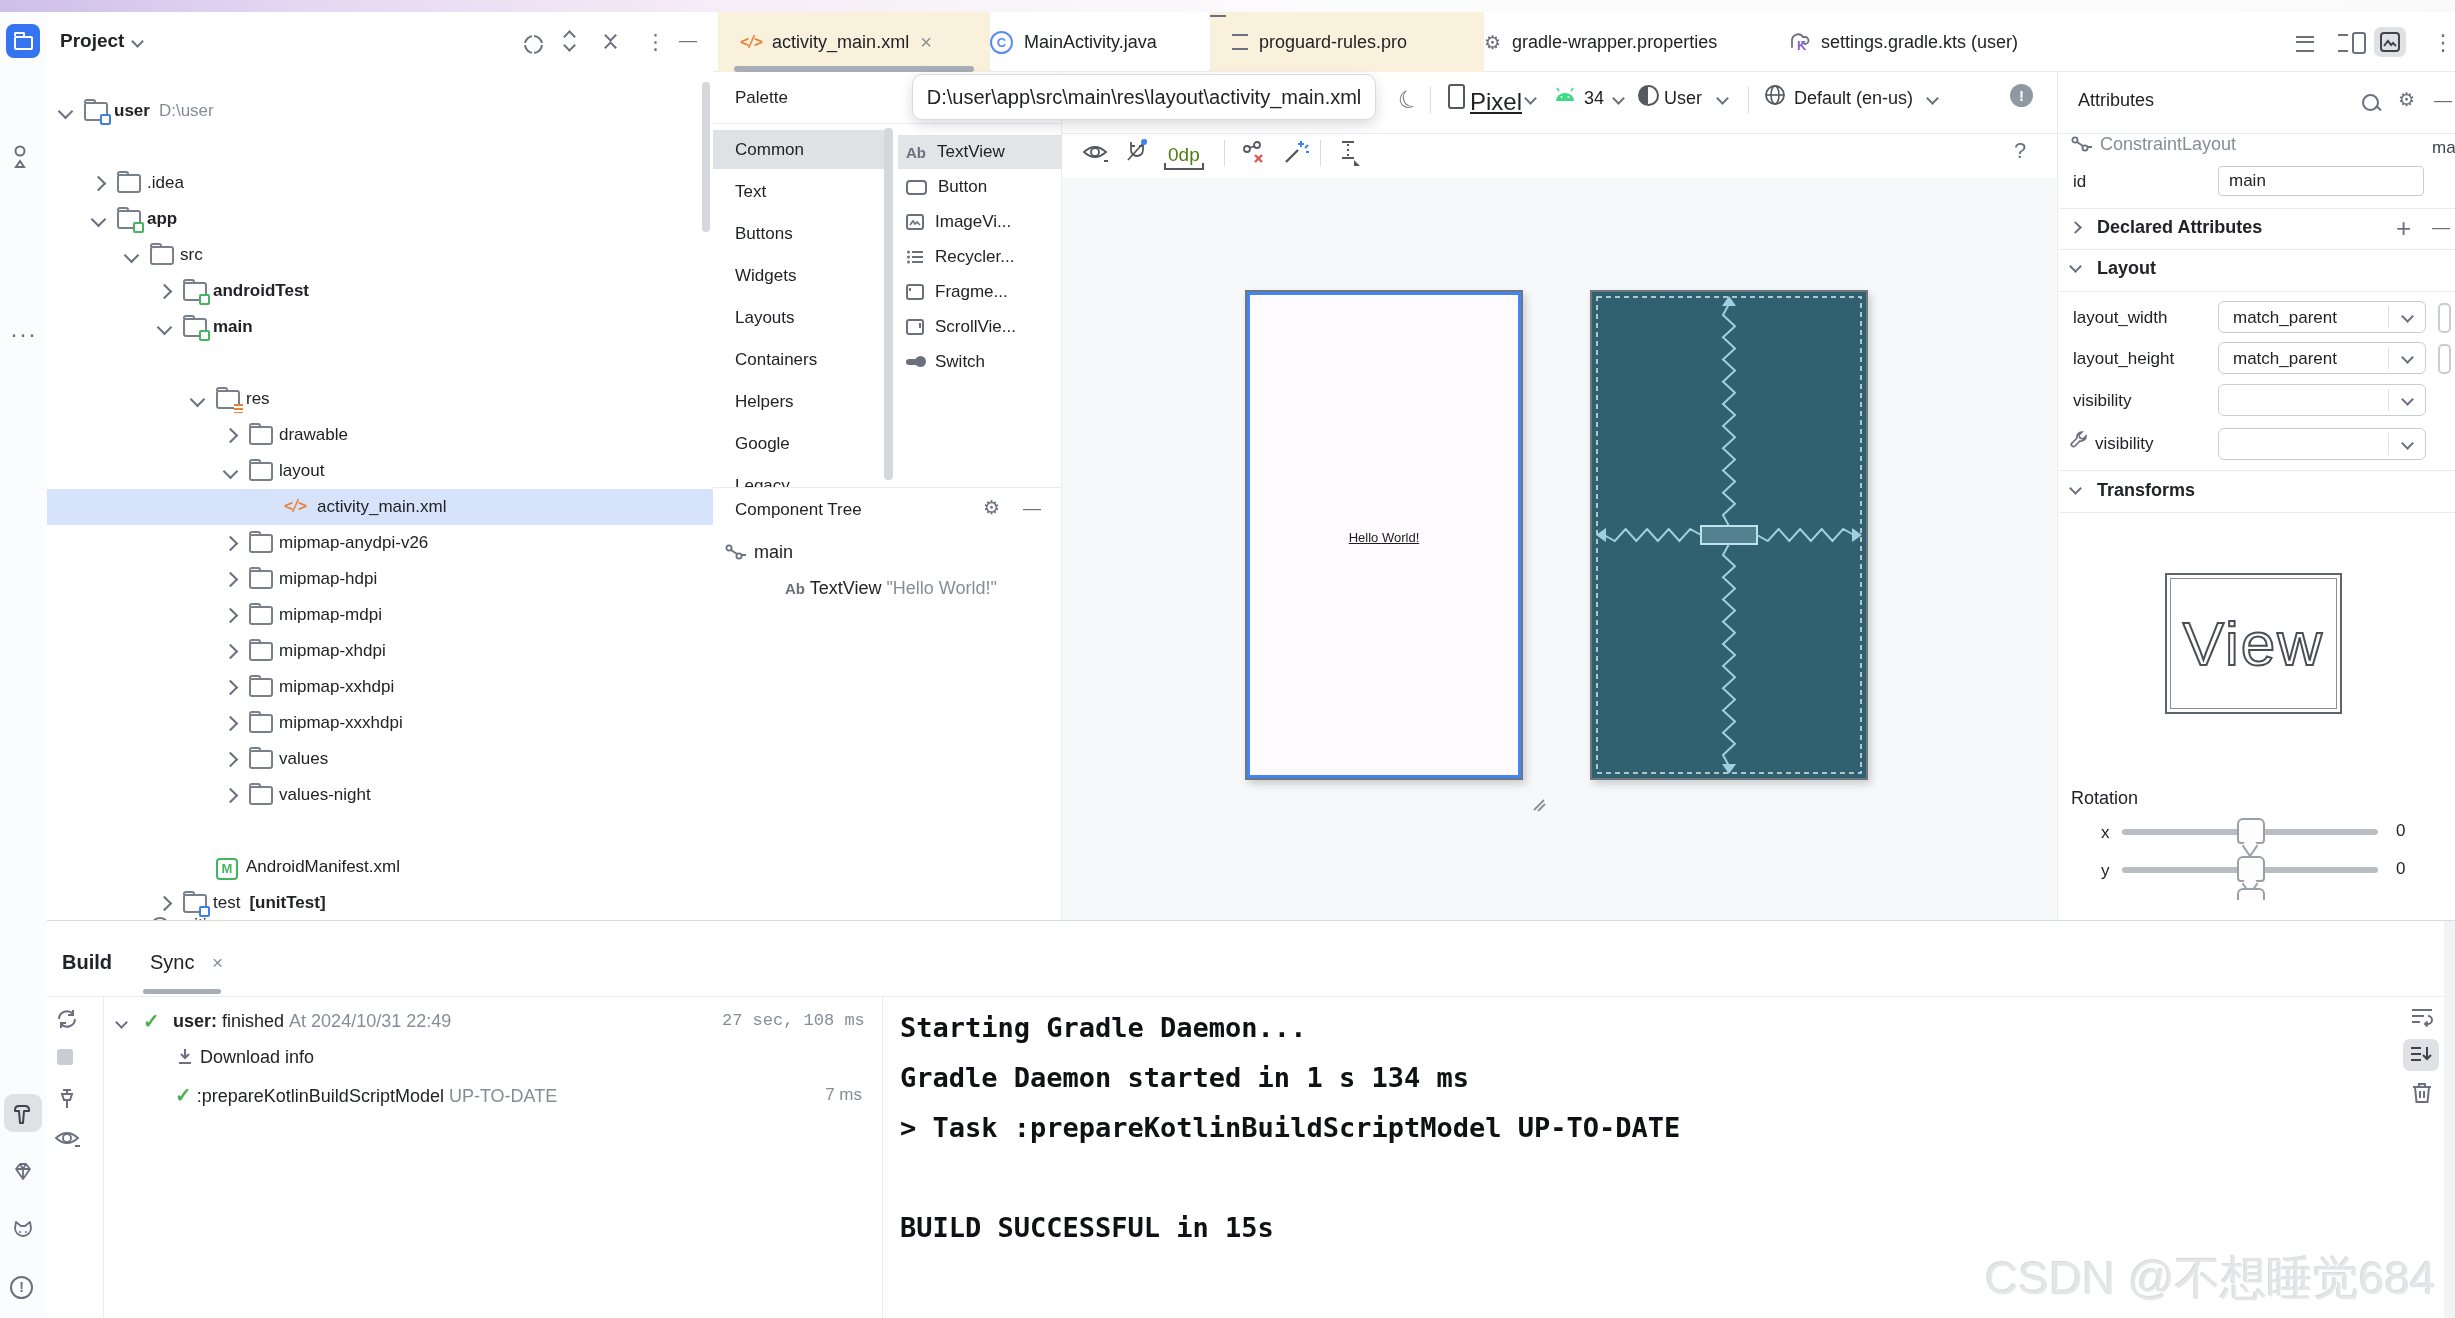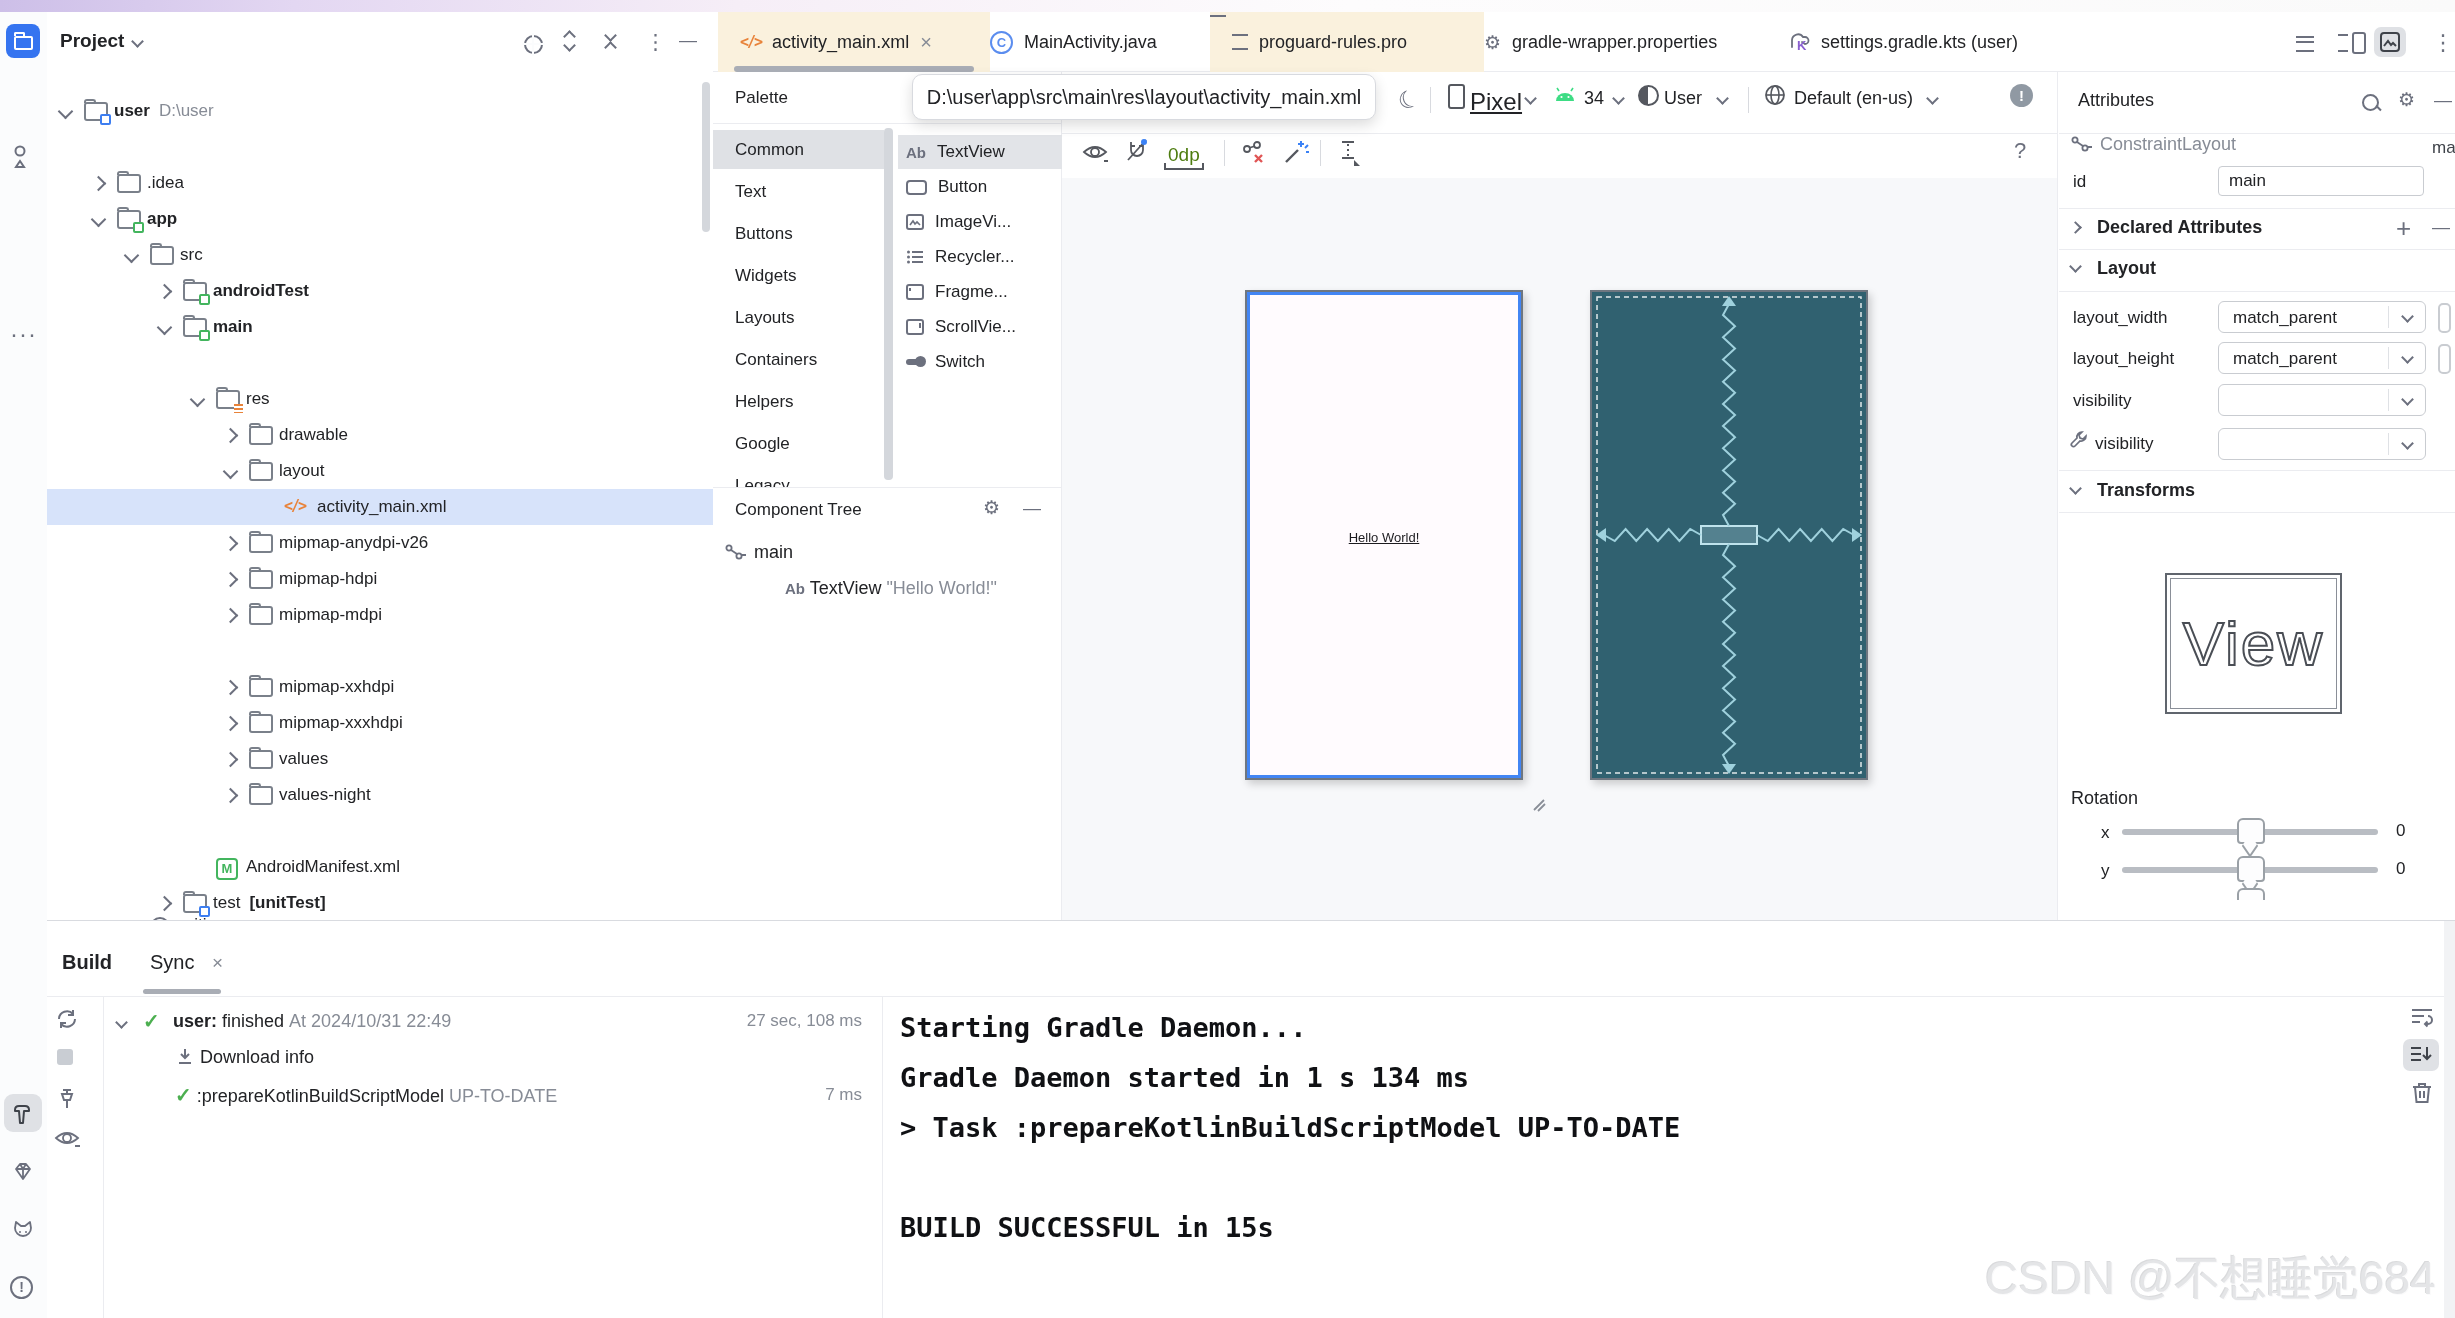--- a/index.html
+++ b/index.html
@@ -243,20 +243,27 @@
           <span>mipmap-hdpi</span>
         </span>
     </div>
     <div class="trow" style="top:585px">
       <span class="chv right" style="left:178px"></span>
         <span class="fld" style="left:202px"></span>
       <span class="lblwrap" style="left:232px">
           <span>mipmap-mdpi</span>
         </span>
     </div>
+    <div class="trow" style="top:621px">
+      <span class="chv right" style="left:178px"></span>
+        <span class="fld" style="left:202px"></span>
+      <span class="lblwrap" style="left:232px">
+          <span>mipmap-xhdpi</span>
+        </span>
+    </div>
     <div class="trow" style="top:693px">
       <span class="chv right" style="left:178px"></span>
         <span class="fld" style="left:202px"></span>
       <span class="lblwrap" style="left:232px">
           <span>mipmap-xxxhdpi</span>
         </span>
     </div>
     <div class="trow" style="top:657px">
       <span class="chv right" style="left:178px"></span>
         <span class="fld" style="left:202px"></span>
@@ -652,21 +659,21 @@
     <circle cx="13" cy="9" r="4" fill="none" stroke="#6c707e" stroke-width="1.8"></circle>
     <path d="M21 16 h5 v2 h-5 z" fill="#6c707e"></path>
   </svg>
   <div class="vline" style="left:56px;top:76px;height:322px;"></div>
 
   <div class="abs nw" style="left:70px;top:90px;font-size:18px;">
     <span class="chv down sm" style="left:0;top:7px;"></span>
     <span class="check" style="position:absolute;left:26px;top:-2px;">✓</span>
     <span style="position:absolute;left:56px;"><b>user:</b>&nbsp;<span>finished</span>&nbsp;<span class="gray">At 2024/10/31 22:49</span></span>
   </div>
-  <div class="abs nw gray" style="left:675px;top:90px;width:140px;text-align:right;font-size:17px;">27 sec, 108 ms</div>
+  <div class="abs nw gray" style="left:675px;top:90px;width:140px;text-align:right;font-size:17px;font-family:Liberation Mono, monospace;">27 sec, 108 ms</div>
 
   <div class="abs nw" style="left:128px;top:126px;font-size:18px;">
     <svg width="20" height="20" viewBox="0 0 20 20" style="vertical-align:-4px;">
       <path d="M10 2 v8 M6 7 l4 4 4-4 M4 16 h12" fill="none" stroke="#6c707e" stroke-width="2"></path>
     </svg>
     <span>Download info</span>
   </div>
 
   <div class="abs nw" style="left:128px;top:162px;font-size:18px;">
     <span class="check">✓</span>

